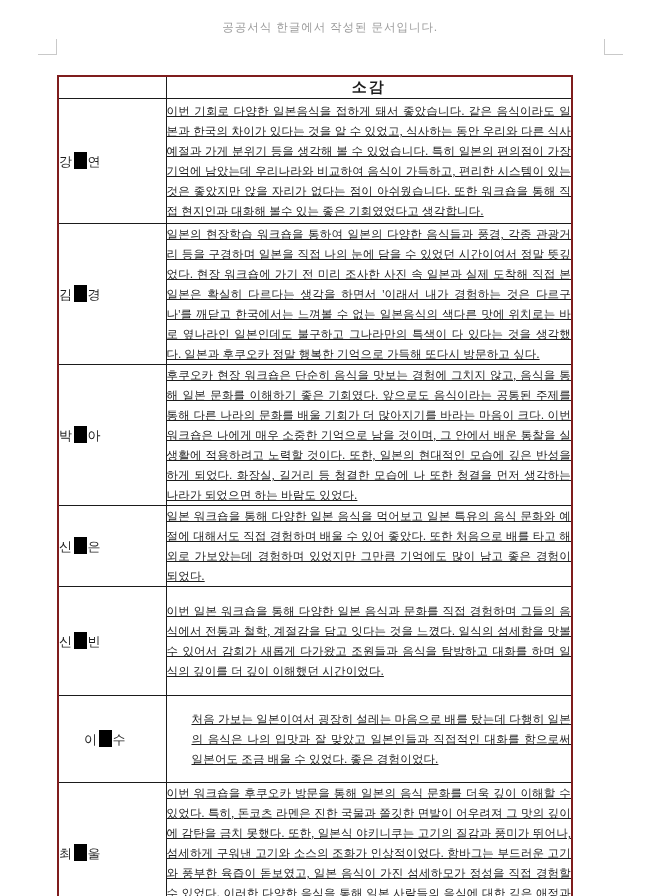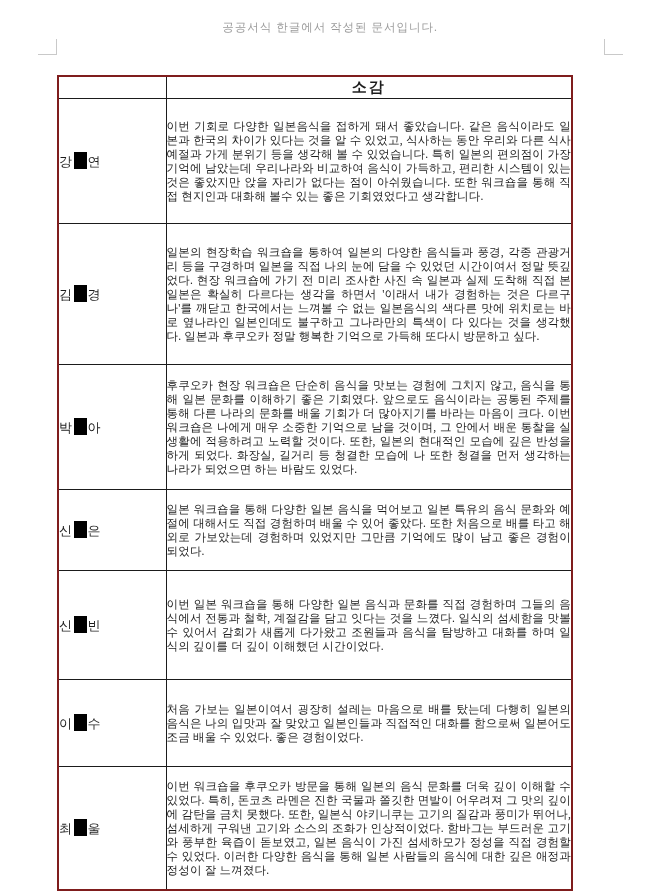--- a/index.html
+++ b/index.html
@@ -76,31 +76,32 @@
     display: inline-block;
     width: 13px;
     height: 17px;
     background: #000000;
     vertical-align: -3px;
     margin: 0 1px;
   }
   td.text-cell {
     padding: 5px 9px 6px 9px;
     font-size: 11.5px;
-    line-height: 14px;
+    line-height: 20px;
     text-align: justify;
     word-break: break-all;
     letter-spacing: 0.2px;
+    text-decoration: underline;
   }
   tr.r1 td { height: 124px; }
   tr.r2 td { height: 140px; border-radius: 8px; }
   tr.r3 td { height: 124px; }
   tr.r4 td { height: 80px;  }
   tr.r5 td { height: 108px; }
-  tr.r6 td { height: 86px;  }
+  tr.r6 td { height: 86px; padding-left: 25px;  }
   tr.r7 td { height: 122px; }
 </style>
 </head>
 <body>
 
 <div class="page">
 
   <div class="watermark">공공서식 한글에서 작성된 문서입니다.</div>
 
   <div class="corner-mark left"></div>

